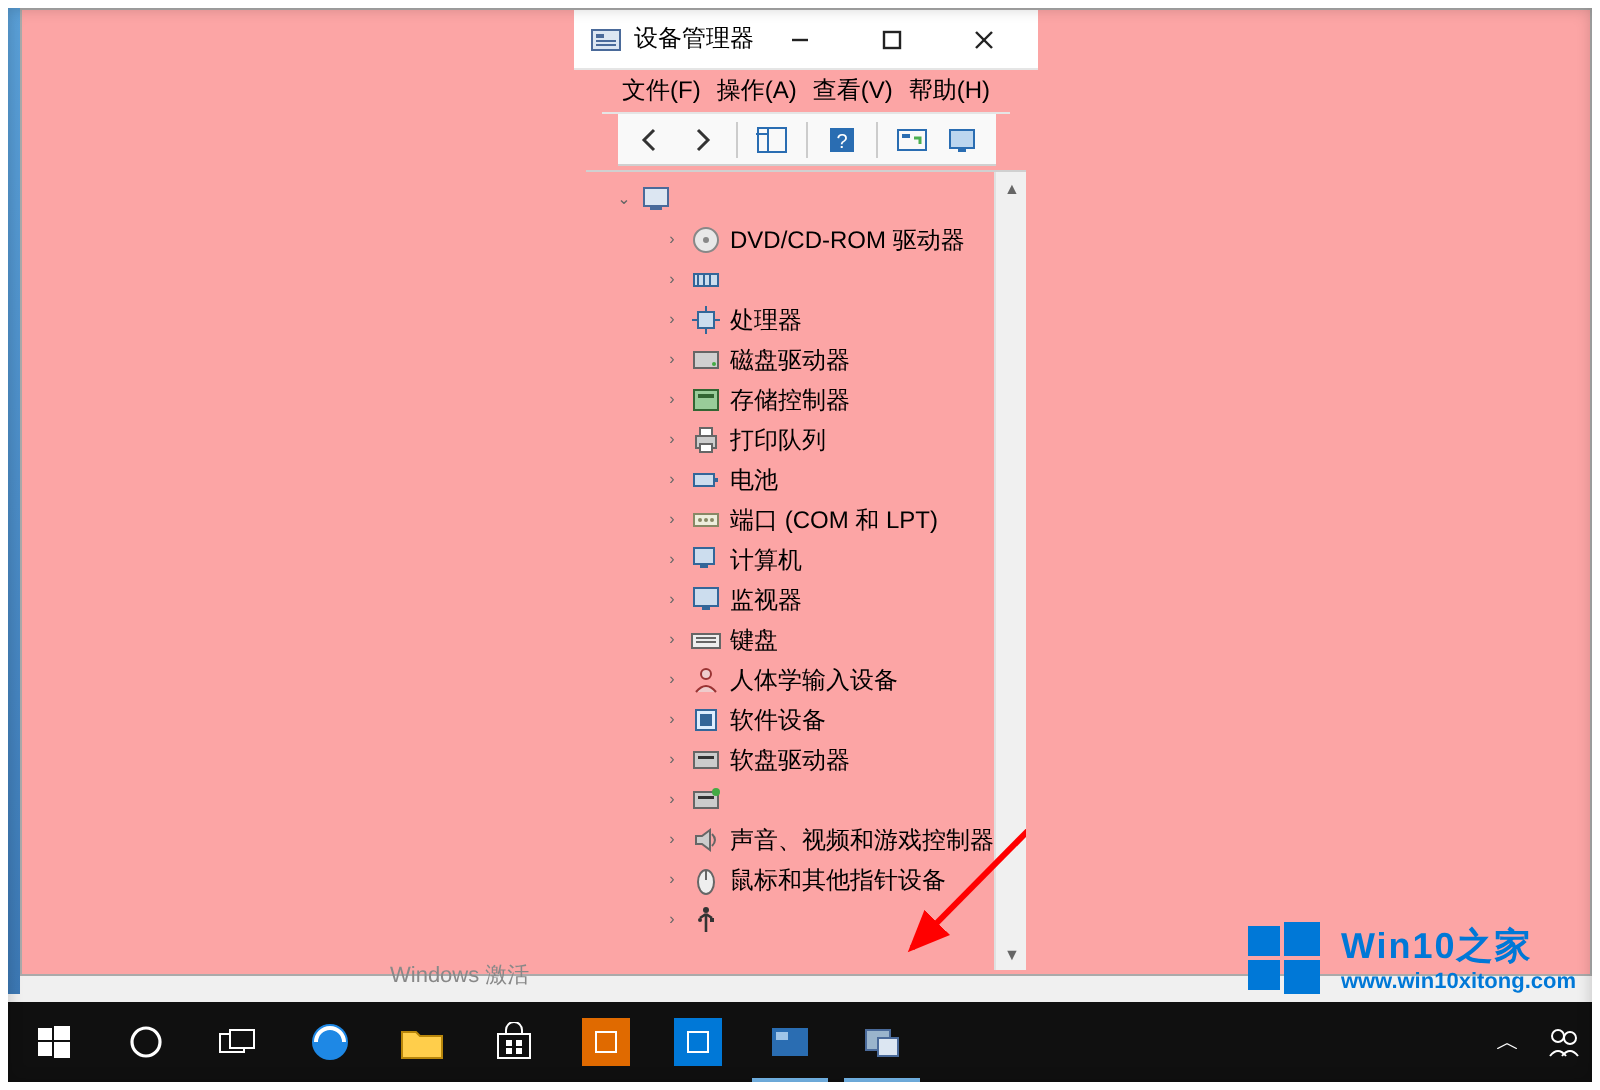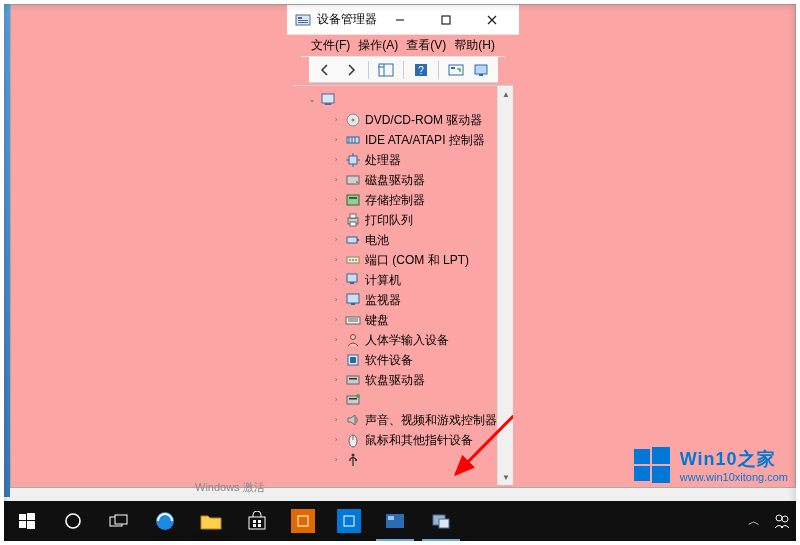--- a/index.html
+++ b/index.html
@@ -45,25 +45,25 @@
   .taskbar { position:absolute; left:4px; right:4px; bottom:4px; height:40px; background:#101010; display:flex; align-items:center; z-index:10;}
   .tb { width:46px; height:40px; display:flex; align-items:center; justify-content:center; color:#fff; position:relative;}
   .tb.active::after{content:"";position:absolute;bottom:0;left:4px;right:4px;height:2px;background:#76b9ed;}
   .tb .tile{width:24px;height:24px;display:flex;align-items:center;justify-content:center;}
   .tb.orange .tile{background:#e06a00;}
   .tb.blue .tile{background:#0078d7;}
   .tray { margin-left:auto; display:flex; align-items:center; height:100%;}
   .trayicon{width:28px;height:40px;display:flex;align-items:center;justify-content:center;color:#fff;font-size:12px;}
 
   
-  .watermark { position:absolute; right:12px; bottom:60px; display:flex; align-items:center; gap:8px; z-index:30; }
+  .watermark { position:absolute; right:12px; bottom:46px; display:flex; align-items:center; gap:8px; z-index:30; }
   .wlogo { width:40px; height:40px; }
   .wtext { text-align:left; }
   .wtitle { font-size:18px; font-weight:600; color:#0078d7; letter-spacing:1px;}
-  .wurl { font-size:11px; color:#0078d7; }
+  .wurl { font-size:11px; color:#0078d7;font-weight:bold; }
 
   .faint { position:absolute; left:195px; bottom:50px; font-size:11px; color:#888;}
 
 </style>
 </head>
 <body>
 
 <div class="left-strip"></div>
 
 <div class="window">
@@ -172,21 +172,20 @@
         <div class="node child">
           <span class="expander">›</span>
           <span class="nicon">
             <svg width="16" height="16">
               <rect x="2" y="5" width="12" height="6" fill="#cde" stroke="#369"></rect>
               <line x1="4" y1="5" x2="4" y2="11" stroke="#369"></line>
               <line x1="7" y1="5" x2="7" y2="11" stroke="#369"></line>
               <line x1="10" y1="5" x2="10" y2="11" stroke="#369"></line>
             </svg>
           </span>
-          <span class="nlabel">IDE ATA/ATAPI 控制器</span>
         </div>
         <div class="node child">
           <span class="expander">›</span>
           <span class="nicon">
             <svg width="16" height="16">
               <rect x="4" y="4" width="8" height="8" fill="#cde" stroke="#369"></rect>
               <line x1="8" y1="1" x2="8" y2="4" stroke="#369"></line>
               <line x1="8" y1="12" x2="8" y2="15" stroke="#369"></line>
               <line x1="1" y1="8" x2="4" y2="8" stroke="#369"></line>
               <line x1="12" y1="8" x2="15" y2="8" stroke="#369"></line>

